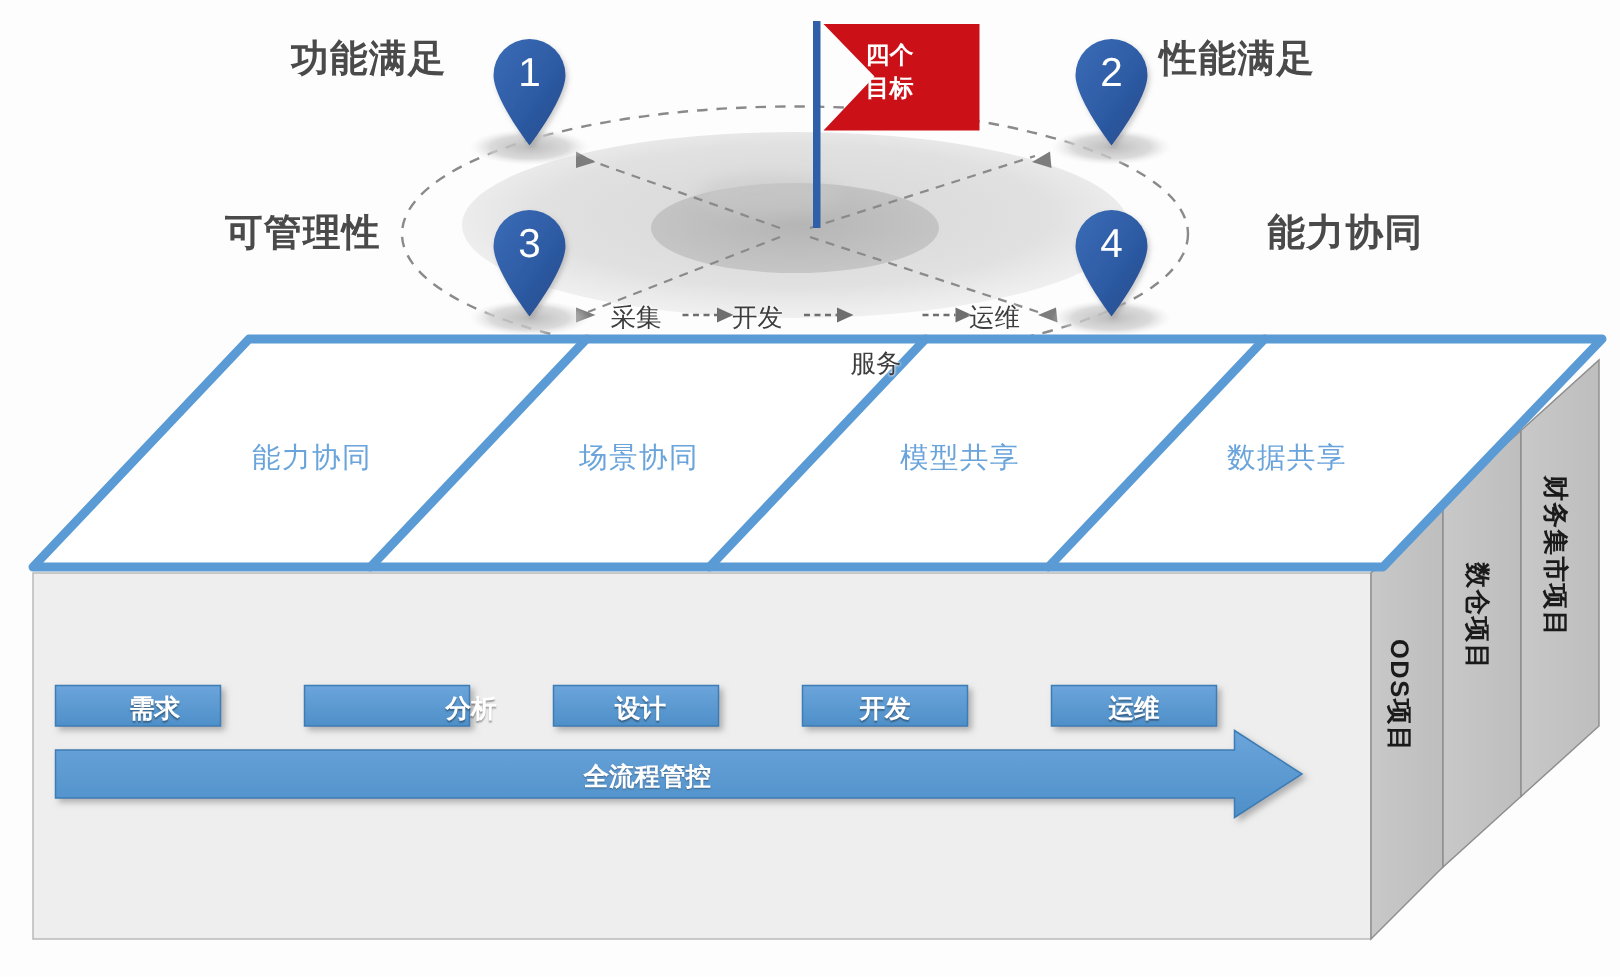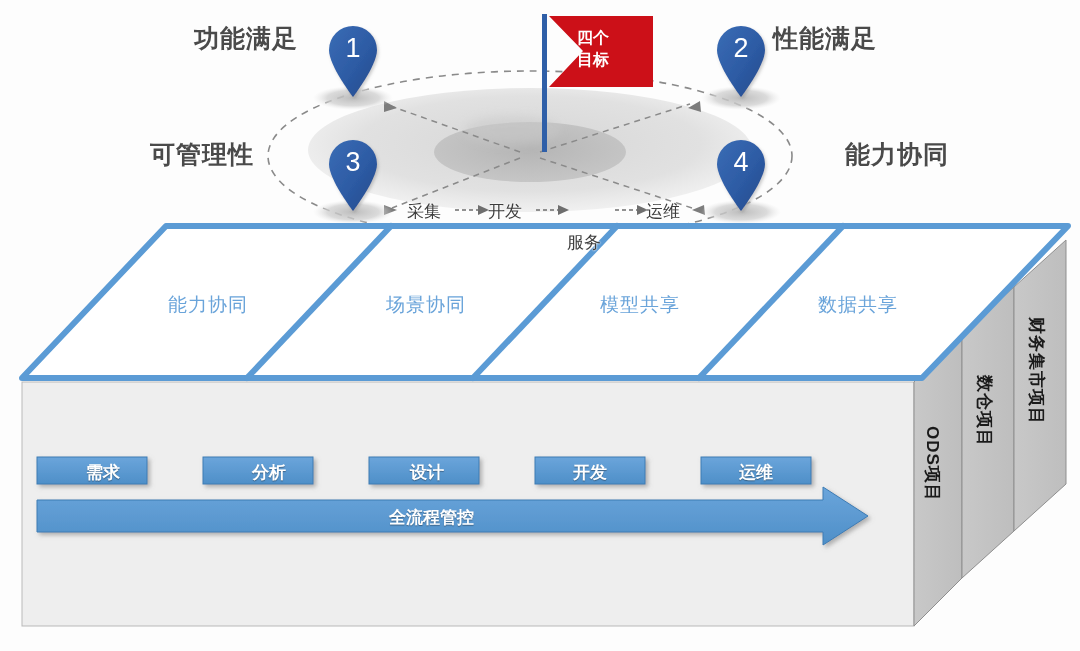--- a/index.html
+++ b/index.html
@@ -231,21 +231,21 @@
   <div class="top-cell-label" style="left:168px;top:292px;">能力协同</div>
   <div class="top-cell-label" style="left:386px;top:292px;">场景协同</div>
   <div class="top-cell-label" style="left:600px;top:292px;">模型共享</div>
   <div class="top-cell-label" style="left:818px;top:292px;">数据共享</div>
 
   <div class="side-label" style="left:944px;top:426px;">ODS项目</div>
   <div class="side-label" style="left:996px;top:375px;">数仓项目</div>
   <div class="side-label" style="left:1048px;top:317px;">财务集市项目</div>
 
   <div class="btn-label" style="left:37px;top:461px;width:132px;">需求</div>
-  <div class="btn-label" style="left:203px;top:461px;width:132px;">分析</div>
+  <div class="btn-label" style="left:203px;top:461px;width:132px;padding-left:45px;">分析</div>
   <div class="btn-label" style="left:369px;top:461px;width:116px;">设计</div>
   <div class="btn-label" style="left:535px;top:461px;width:110px;">开发</div>
   <div class="btn-label" style="left:701px;top:461px;width:110px;">运维</div>
 
   <div class="arrow-label" style="left:389px;top:506px;">全流程管控</div>
 
 
 </div>
 
 </body></html>

